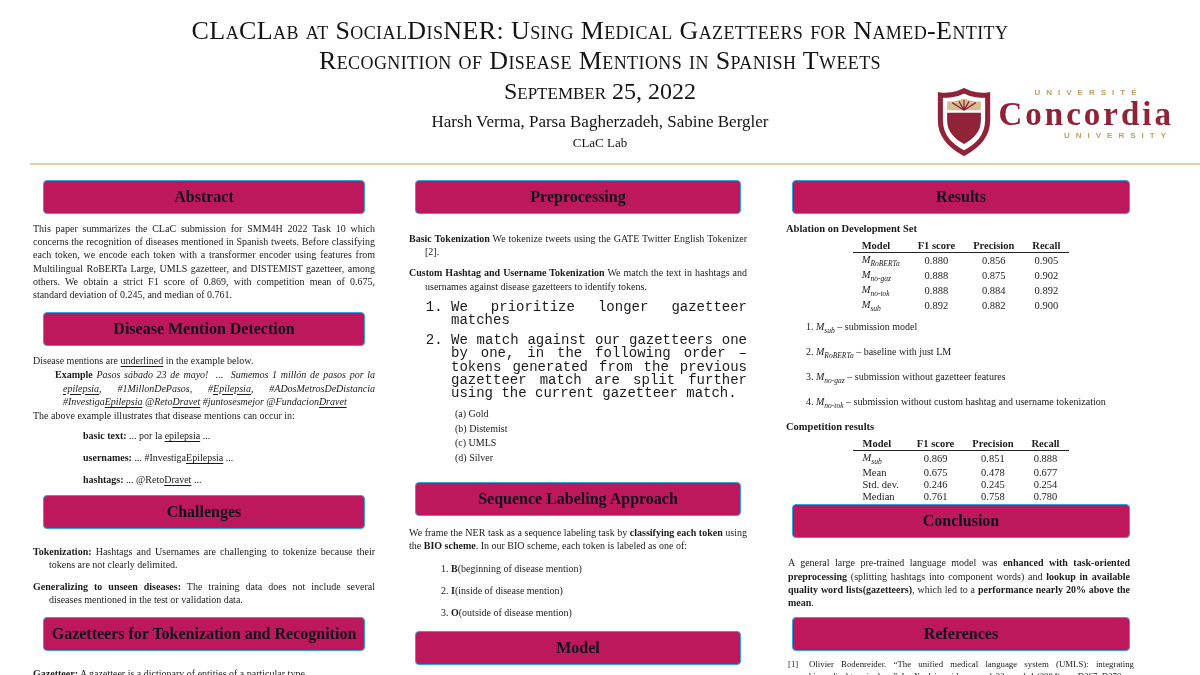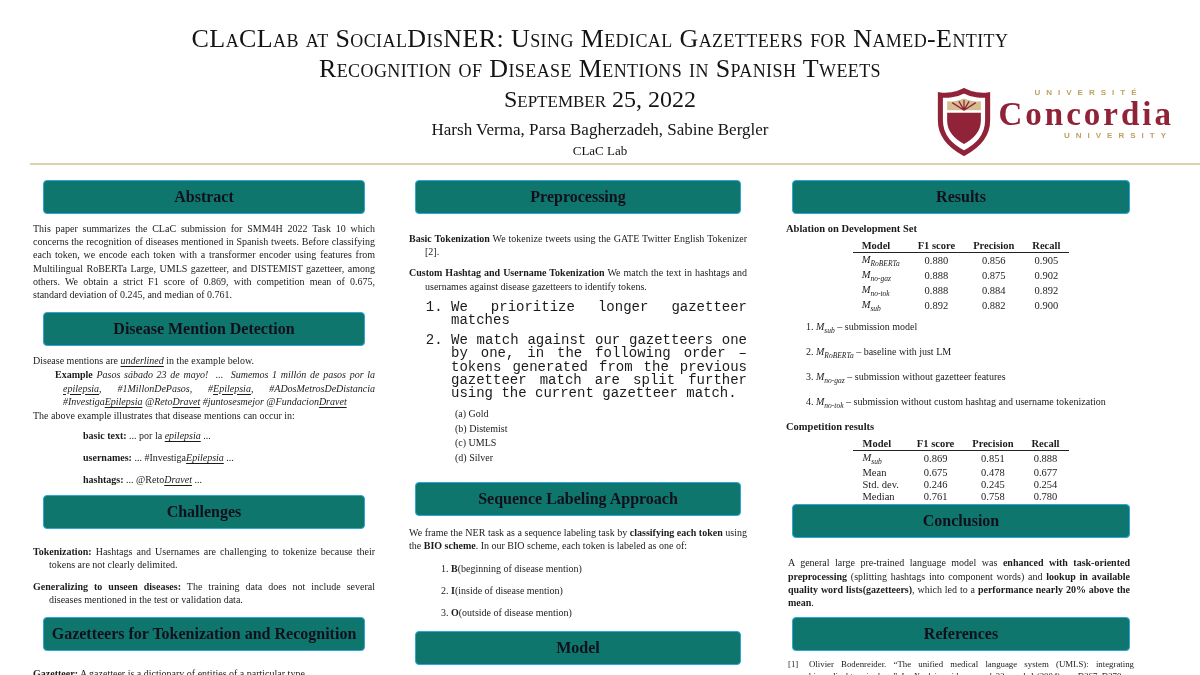--- a/index.html
+++ b/index.html
@@ -2,47 +2,47 @@
 <html><head>
 <meta charset="utf-8">
 <style>
   * { margin:0; padding:0; box-sizing:border-box; }
   html,body { background:#fff; }
   body { font-family:"Liberation Serif","DejaVu Serif",serif; color:#1b1b1b; }
   .poster { position:relative; width:1200px; height:675px; background:#ffffff; overflow:hidden; }
 
   
   .masthead { position:absolute; top:0; left:0; width:1200px; height:165px; }
-  .title-block { width:100%; text-align:center; padding-top:24px; }
+  .title-block { width:100%; text-align:center; padding-top:16px; }
   .title { font-variant:small-caps; font-size:26px; line-height:30px; color:#141414; letter-spacing:0.4px; }
   .title-date { font-variant:small-caps; font-size:24px; line-height:30px; color:#141414; }
   .authors { font-size:17px; line-height:24px; margin-top:4px; color:#141414; }
   .lab { font-size:13px; line-height:17px; color:#141414; }
   .gold-rule { position:absolute; top:163px; left:30px; right:0; height:2px; background:#ddd1a6; }
 
   
   .logo { position:absolute; top:88px; right:26px; display:flex; align-items:flex-start; gap:8px; }
   .logo-text { display:flex; flex-direction:column; }
   .logo-top { font-family:"Liberation Sans",sans-serif; font-size:8px; font-weight:bold; letter-spacing:6px; color:#bfa064; margin-left:36px; }
   .logo-name { font-size:33px; line-height:34px; font-weight:600; letter-spacing:3px; color:#912338; }
   .logo-bottom { font-family:"Liberation Sans",sans-serif; font-size:8px; font-weight:bold; letter-spacing:6px; color:#bfa064; text-align:right; margin-right:2px; }
 
   
   .col { position:absolute; top:180px; }
   .col-left  { left:33px;  width:342px; }
   .col-mid   { left:409px; width:338px; }
   .col-right { left:786px; width:350px; }
 
-  .hdr-box { background:#0f766e; border:1px solid #2fa6db; border-radius:4px; text-align:center;
+  .hdr-box { background:#be185d; border:1px solid #2fa6db; border-radius:4px; text-align:center;
              font-weight:bold; font-size:16px; line-height:18px; color:#10101c; padding:7px 0; margin:0 10px; }
   .col-mid .hdr-box, .col-right .hdr-box { margin:0 6px; }
 
   .body-text { font-size:10px; line-height:13.2px; text-align:justify; }
   .hang { padding-left:16px; text-indent:-16px; margin-bottom:8px; }
-  u { text-underline-offset:1.5px;font-style:italic; }
+  u { text-underline-offset:1.5px; }
 
   
   .abstract-body { margin-top:8px; }
   .box-m { margin-top:11px; }
   .disease-intro { margin-top:8px; }
   .example-block { margin-top:1px; padding-left:30px; text-indent:-8px; }
   .after-example { margin-top:1px; }
   .occur-list { margin-top:7px; }
   .occur-item { padding-left:50px; margin-bottom:9px; font-size:10px; line-height:13px; }
   .challenge-list { margin-top:16px; }

